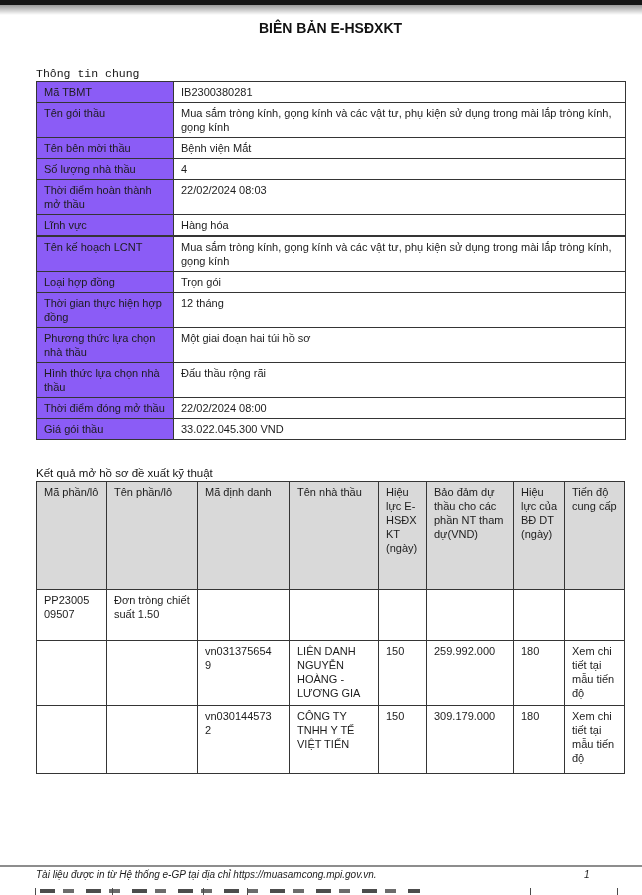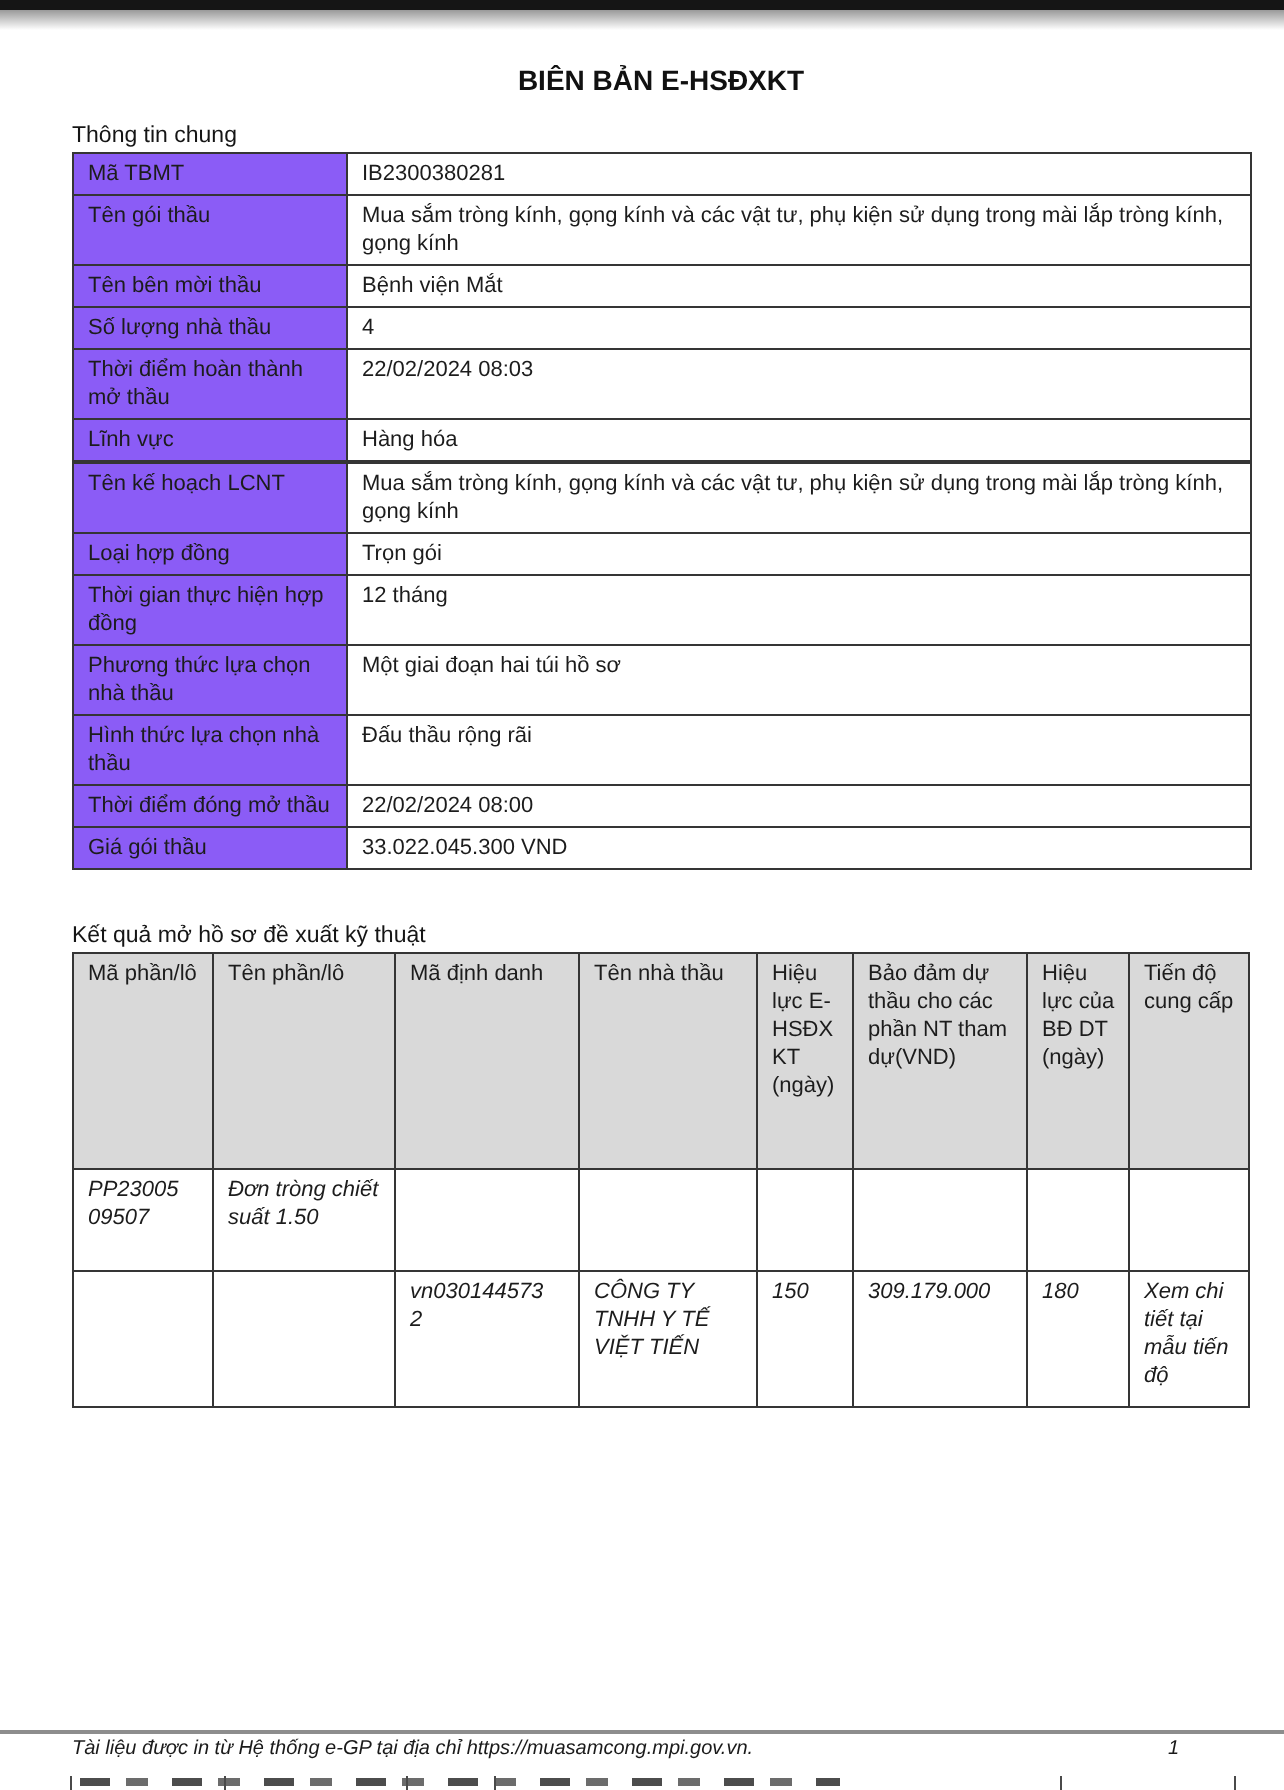--- a/index.html
+++ b/index.html
@@ -13,43 +13,43 @@
     overflow: hidden;
   }
   
   .topbar { position: absolute; top: 0; left: 0; width: 642px; height: 5px; background: #151515; z-index: 5; }
   .topbar-shadow { position: absolute; top: 5px; left: 0; width: 642px; height: 10px;
     background: linear-gradient(to bottom, rgba(0,0,0,0.40), rgba(0,0,0,0)); z-index: 5; }
 
   .doc { position: absolute; top: 0; left: 0; width: 642px; padding: 0 17px 0 36px; }
 
   .title {
-    margin: 32px 0 0 0; width: 589px;
+    margin: 20px 0 0 0; width: 589px;
     text-align: center; font-size: 14px; font-weight: bold; line-height: 16px;
     color: #111;
   }
   .sec-heading { font-size: 11.5px; line-height: 13px; margin: 0 0 1px 0; color: #151515; }
-  .mt-1 { margin-top: 14px; }
+  .mt-1 { margin-top: 31px; font-family: Liberation Mono, monospace; }
   .mt-2 { margin-top: 13px; }
   .mt-3 { margin-top: 27px; }
 
   table { border-collapse: collapse; table-layout: fixed; width: 589px; }
   table, td, th { border: 1px solid #353535; }
   table { border-width: 1.5px; }
   td, th {
     font-size: 11px; line-height: 14px; font-weight: normal;
     padding: 3px 6px 3px 7px; text-align: left; vertical-align: top;
     overflow: hidden;
   }
   .kv .lbl { background: #8b5cf6; }
   .kv .c-label { width: 137px; }
   .kv .c-value { width: 452px; }
 
   .grid th { background: #d9d9d9; height: 108px; overflow-wrap: anywhere; }
-  .grid td { overflow-wrap: anywhere; font-style: italic; }
+  .grid td { overflow-wrap: anywhere; }
   .grid .c0 { width: 70px; }
   .grid .c1 { width: 91px; }
   .grid .c2 { width: 92px; }
   .grid .c3 { width: 89px; }
   .grid .c4 { width: 48px; }
   .grid .c5 { width: 87px; }
   .grid .c6 { width: 51px; }
   .grid .c7 { width: 60px; }
   .grid td.idcell { word-break: break-all; padding-right: 14px; }
   .grid tr.r1 { height: 51px; }
@@ -187,20 +187,30 @@
         <tr class="r1">
           <td class="idcell">PP2300509507</td>
           <td>Đơn tròng chiết suất 1.50</td>
           <td class="idcell"></td>
           <td></td>
           <td></td>
           <td></td>
           <td></td>
           <td></td>
         </tr>
+        <tr class="r2">
+          <td class="idcell"></td>
+          <td></td>
+          <td class="idcell">vn0313756549</td>
+          <td>LIÊN DANH NGUYỄN HOÀNG - LƯƠNG GIA</td>
+          <td>150</td>
+          <td>259.992.000</td>
+          <td>180</td>
+          <td>Xem chi tiết tại mẫu tiến độ</td>
+        </tr>
         <tr class="r3">
           <td class="idcell"></td>
           <td></td>
           <td class="idcell">vn0301445732</td>
           <td>CÔNG TY TNHH Y TẾ VIỆT TIẾN</td>
           <td>150</td>
           <td>309.179.000</td>
           <td>180</td>
           <td>Xem chi tiết tại mẫu tiến độ</td>
         </tr>

